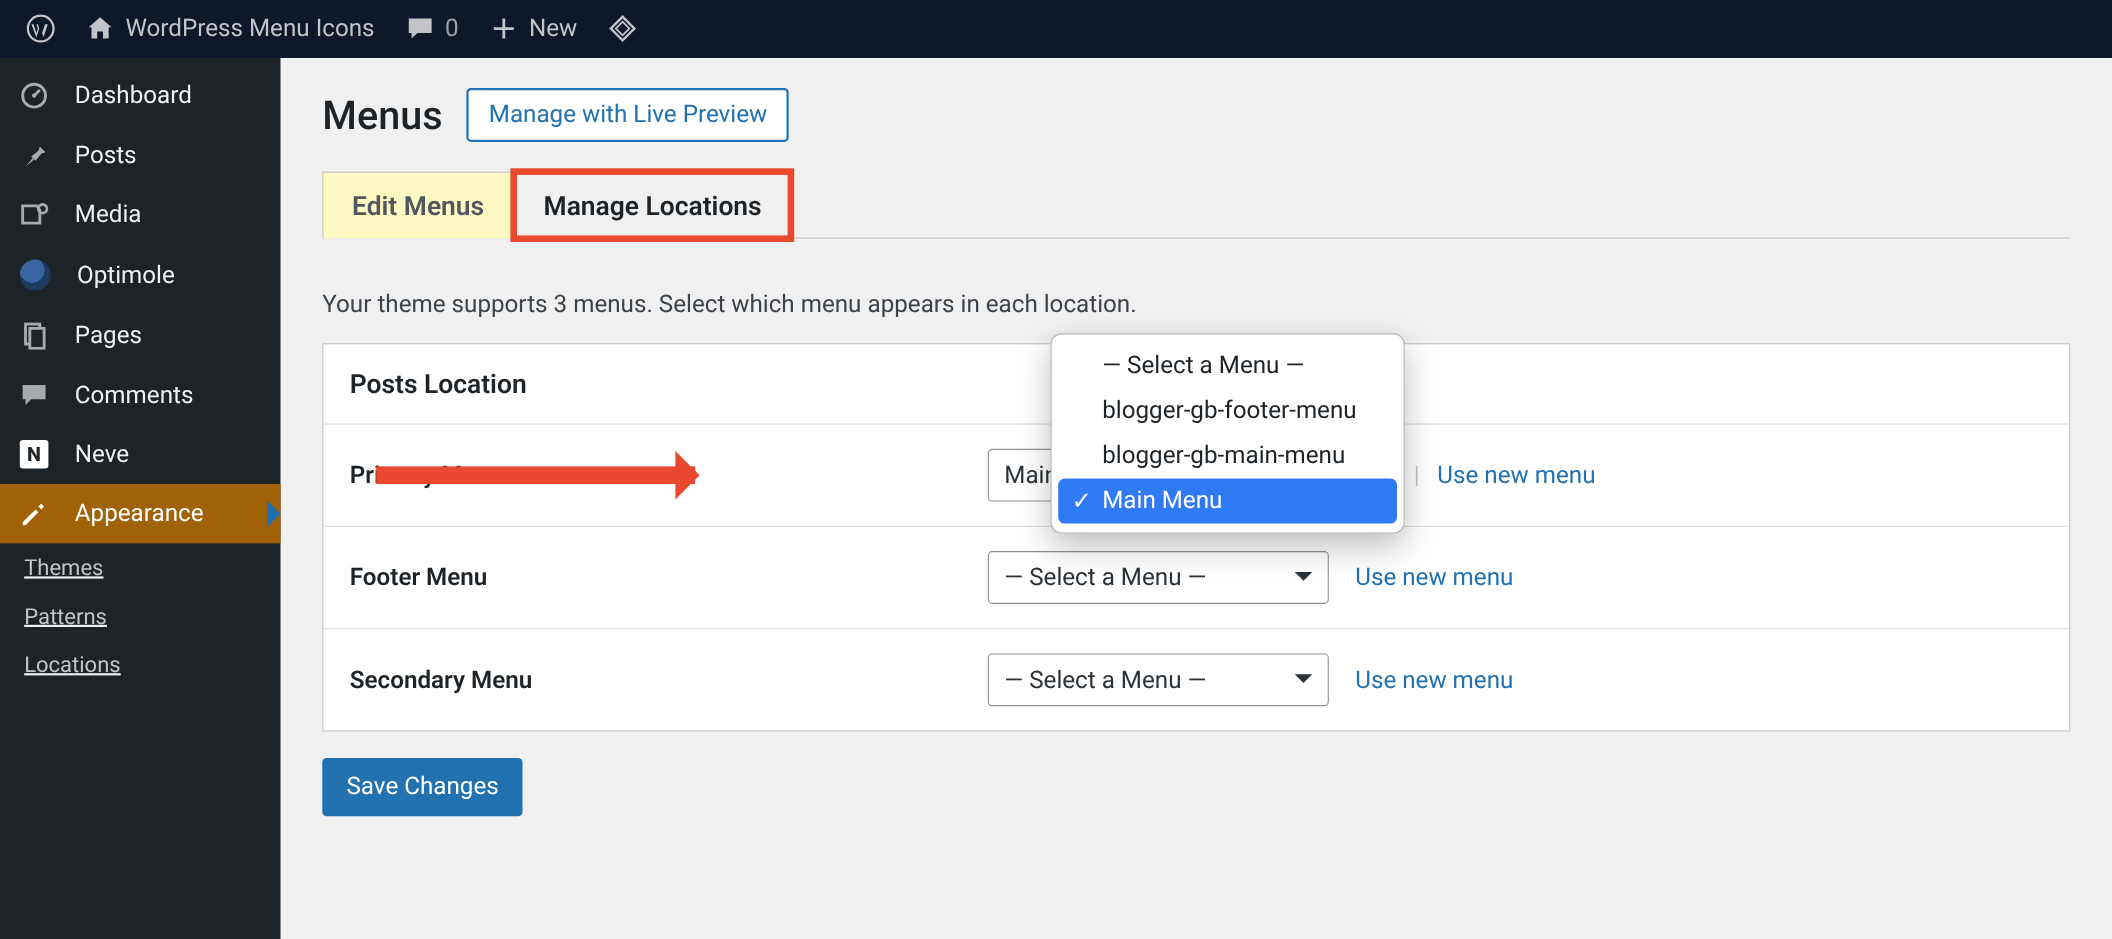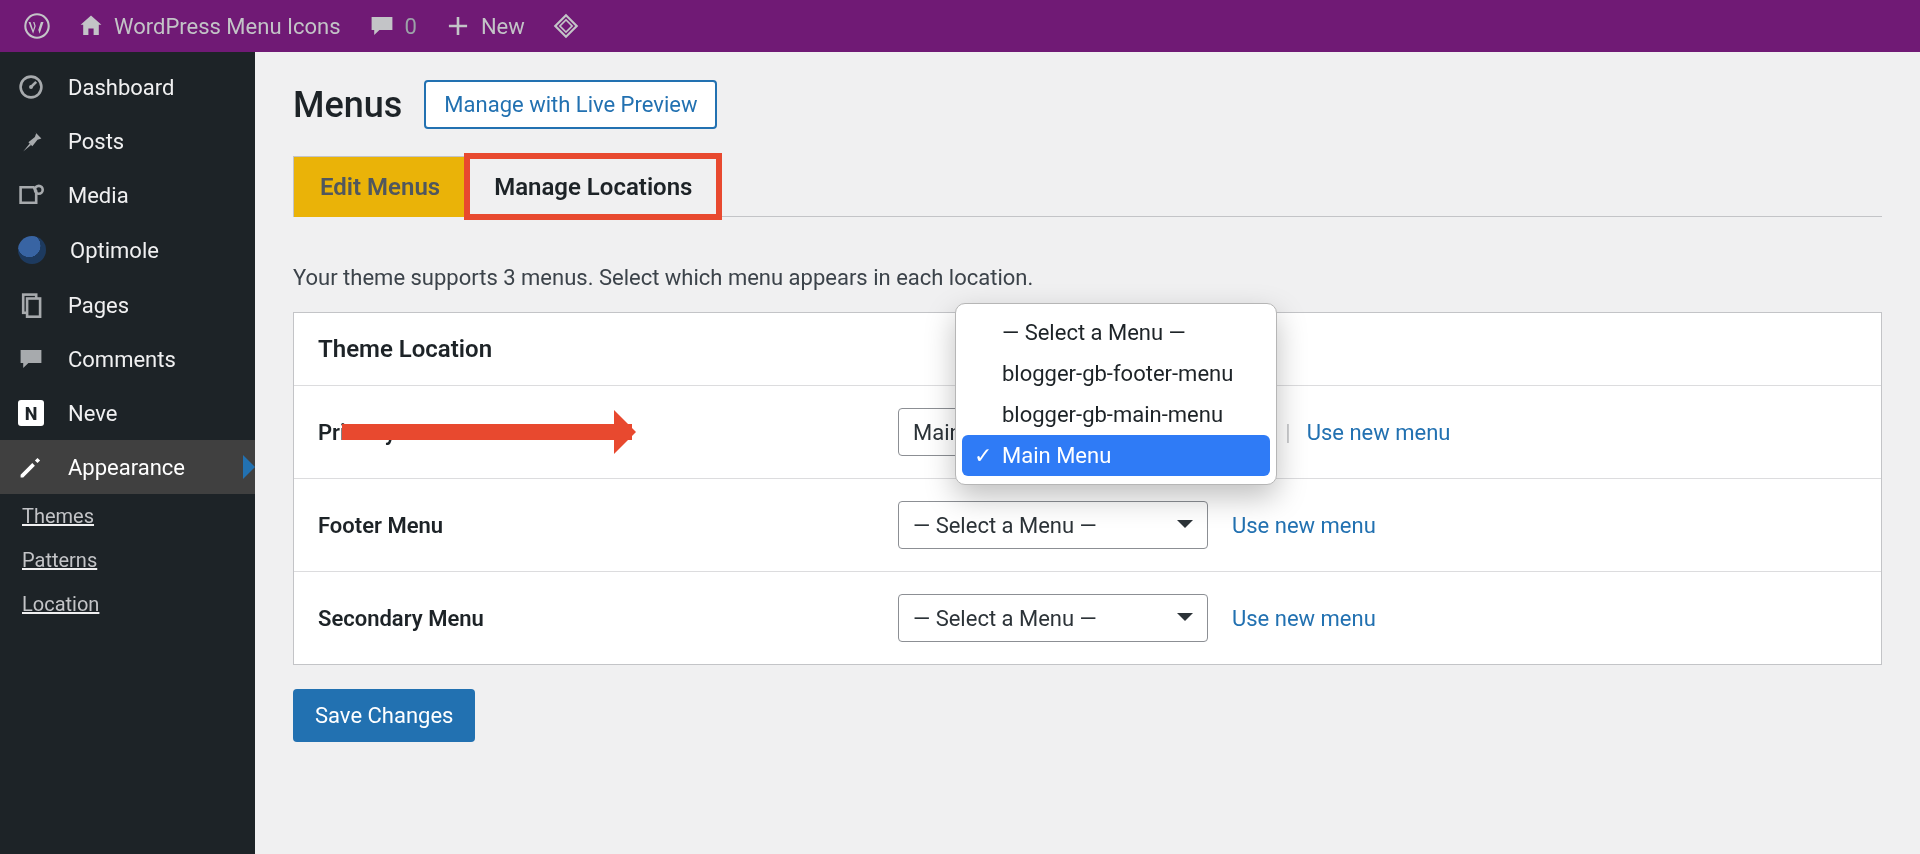--- a/index.html
+++ b/index.html
@@ -1,43 +1,43 @@
 <!DOCTYPE html>
 <html><head>
 <meta charset="utf-8">
 <style>
   * { box-sizing: border-box; margin: 0; padding: 0; font-family: -apple-system, BlinkMacSystemFont, "Segoe UI", Roboto, sans-serif; }
   body { background: #f0f0f1; width: 1920px; height: 854px; overflow: hidden; }
 
   
-  .adminbar { position: fixed; top:0; left:0; right:0; height:52px; background:#701a75; color:#c3c4c7; display:flex; align-items:center; padding:0 10px; font-size:22px; z-index:100; }
+  .adminbar { position: fixed; top:0; left:0; right:0; height:52px; background:#0f172a; color:#c3c4c7; display:flex; align-items:center; padding:0 10px; font-size:22px; z-index:100; }
   .adminbar .ab-item { display:flex; align-items:center; gap:10px; padding:0 14px; height:100%; cursor:pointer; }
   .adminbar svg { width:26px; height:26px; fill:#c3c4c7; }
   .adminbar .count { color:#9ca1a8; }
 
   
   .sidebar { position:fixed; top:52px; left:0; width:255px; bottom:0; background:#1d2327; color:#f0f0f1; font-size:22px; padding-top:8px; }
   .sidebar .item { display:flex; align-items:center; gap:24px; padding:14px 18px; cursor:pointer; color:#f0f0f1; }
-  .sidebar .item.current { background:#404040; color:#fff; position:relative; }
+  .sidebar .item.current { background:#a16207; color:#fff; position:relative; }
   .sidebar .item.current::after { content:""; position:absolute; right:-12px; top:50%; transform:translateY(-50%); border:12px solid transparent; border-left-color:#2271b1; }
   .sidebar .sub { padding-left:22px;text-decoration:underline; }
   .sidebar .sub .sitem { padding:10px 0; color:#c3c4c7; font-size:20px; cursor:pointer; }
   .sidebar svg { width:26px; height:26px; fill:#a7aaad; }
   .sidebar .current svg { fill:#fff; }
   .optimole-icon { width:28px; height:28px; border-radius:50%; background: radial-gradient(circle at 40% 35%, #3864a3 0 45%, #1d3a5f 46% 100%); position:relative; }
   .neve-icon { width:26px; height:26px; background:#fff; color:#1d2327; font-weight:800; display:flex; align-items:center; justify-content:center; font-size:18px; border-radius:3px;}
 
   
   .main { margin-left:255px; padding:28px 38px; padding-top:80px; }
   .heading-row { display:flex; align-items:center; gap:22px; margin-bottom:26px; }
   h1 { font-size:36px; font-weight:500; color:#1d2327; }
   .live-preview { border:2px solid #2271b1; color:#2271b1; background:#fff; padding:10px 18px; font-size:22px; border-radius:4px; cursor:pointer; }
 
   .tabs { display:flex; border-bottom:1px solid #c3c4c7; margin-bottom:18px; }
-  .tab { padding:16px 26px; font-size:24px; font-weight:600; background:#eab308; border:1px solid #c3c4c7; border-bottom:none; color:#50575e; cursor:pointer; position:relative; top:1px;}
+  .tab { padding:16px 26px; font-size:24px; font-weight:600; background:#fef9c3; border:1px solid #c3c4c7; border-bottom:none; color:#50575e; cursor:pointer; position:relative; top:1px;}
   .tab.active { background:#f0f0f1; color:#1d2327; }
   .tab.highlight { outline:6px solid #e8492f; outline-offset:-3px; }
 
   .desc { font-size:22px; color:#3c434a; margin-bottom:22px;margin-top:48px; }
 
   .table-wrap { background:#fff; border:1px solid #c3c4c7; padding:0; }
   .table-wrap .row { display:flex; align-items:center; padding:22px 24px; border-bottom:1px solid #dcdcde; }
   .table-wrap .row:last-child { border-bottom:none; }
   .table-wrap .th { font-weight:600; font-size:24px; color:#1d2327; width:100%; }
   .loc-label { width:580px; font-weight:600; font-size:22px; color:#1d2327; display:flex; align-items:center; }
@@ -141,40 +141,40 @@
   </div>
   <div class="item current">
     <svg viewBox="0 0 20 20">
         <path d="M2 16l9-9 2 2-9 9H2v-2zm11-11l2-2 2 2-2 2z"></path>
       </svg>
     <span>Appearance</span>
   </div>
   <div class="sub">
     <div class="sitem"><span>Themes</span></div>
     <div class="sitem"><span>Patterns</span></div>
-    <div class="sitem"><span>Location</span></div>
+    <div class="sitem"><span>Locations</span></div>
   </div>
 </div>
 
 <div class="main">
   <div class="heading-row">
     <h1>Menus</h1>
     <button class="live-preview">Manage with Live Preview</button>
   </div>
 
   <div class="tabs">
     <div class="tab">Edit Menus</div>
     <div class="tab active highlight">Manage Locations</div>
   </div>
 
   <p class="desc">Your theme supports 3 menus. Select which menu appears in each location.</p>
 
   <div class="table-wrap">
     <div class="row">
-      <div class="th">Theme Location</div>
+      <div class="th">Posts Location</div>
     </div>
     <div class="row" style="position:relative;">
       <div class="loc-label">
         <span>Primary Menu</span>
         <div class="arrow" style="margin-left:24px;"></div>
       </div>
       <div class="select" style="position:relative; z-index:1;">
         <span>Main Menu</span>
         <div class="chevron"></div>
       </div>

